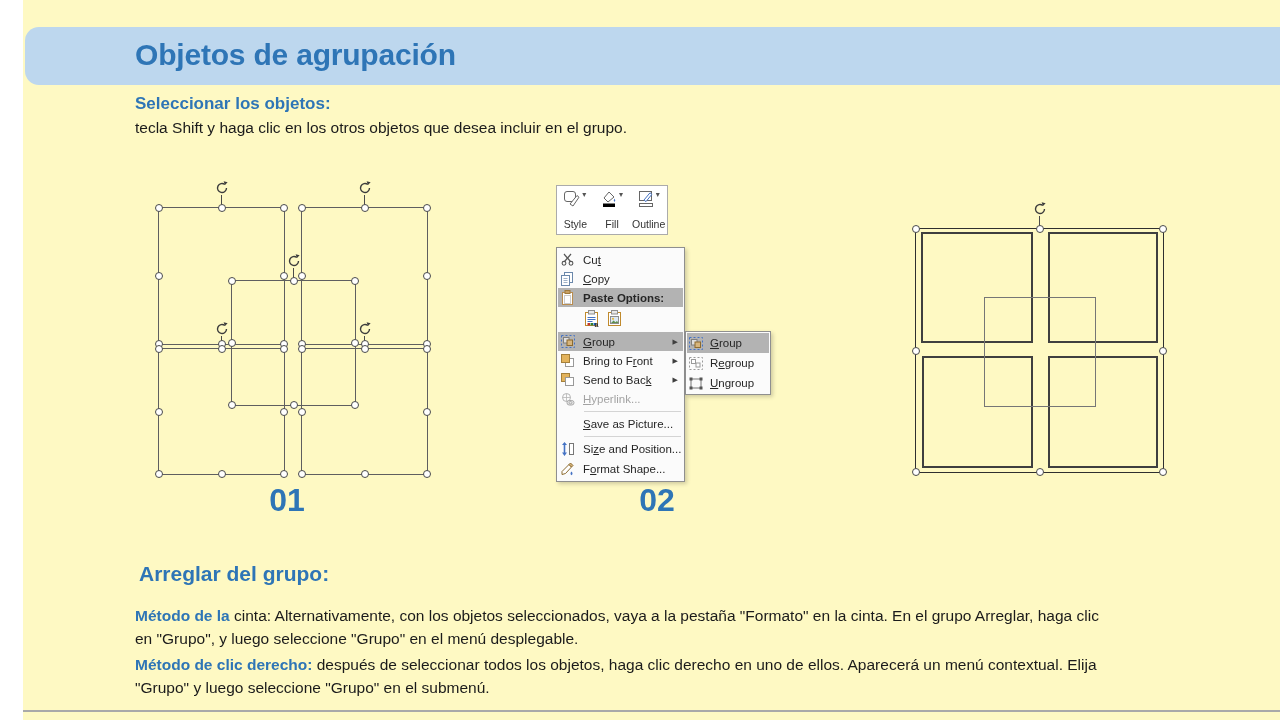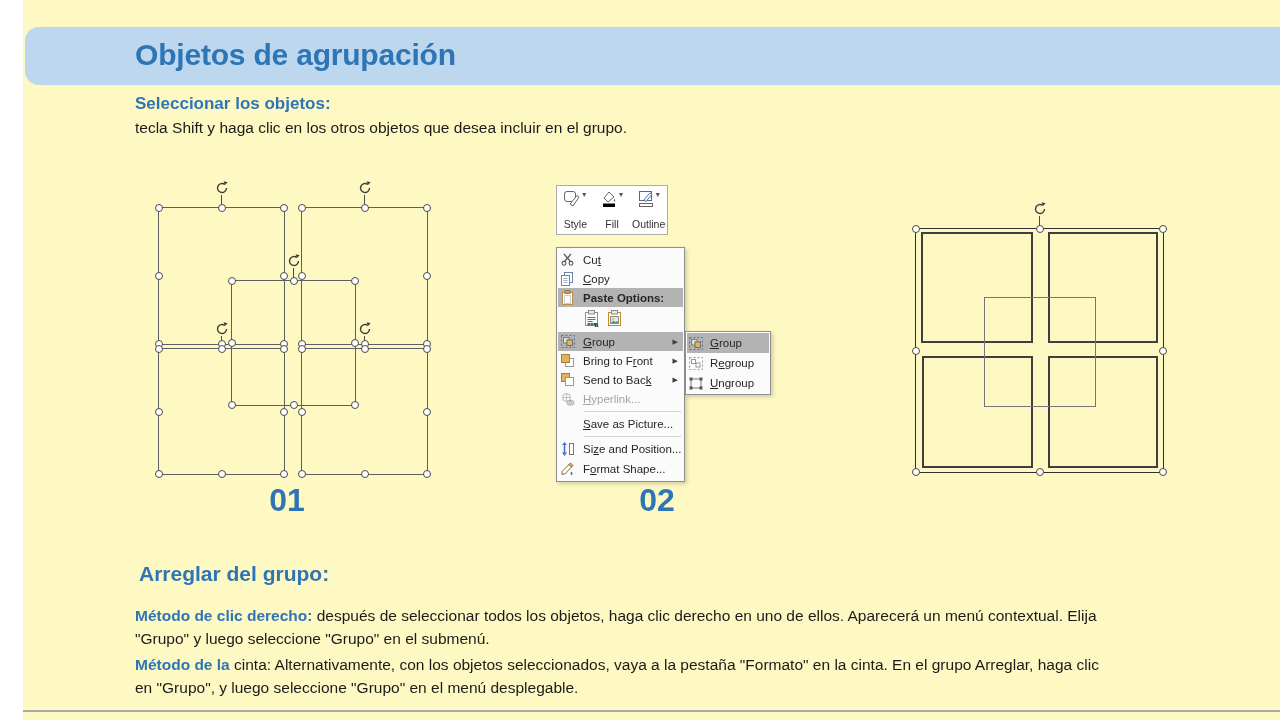--- a/index.html
+++ b/index.html
@@ -380,18 +380,18 @@
       </div>
     <div class="isq" style="left:6px; top:42px; width:112px; height:111px;"></div>
     <div class="isq" style="left:133px; top:42px; width:110px; height:111px;"></div>
     <div class="isq" style="left:7px; top:166px; width:111px; height:112px;"></div>
     <div class="isq" style="left:133px; top:166px; width:110px; height:112px;"></div>
     <div class="isq thin" style="left:69px; top:107px; width:112px; height:110px;"></div>
   </div>
 
   <div class="cmd-head">Arreglar del grupo:</div>
   <div class="cmd-body">
+    <p><span class="lead">Método de la</span><span> cinta: Alternativamente, con los objetos seleccionados, vaya a la pestaña "Formato" en la cinta. En el grupo Arreglar, haga clic en "Grupo", y luego seleccione "Grupo" en el menú desplegable.</span></p>
     <p><span class="lead">Método de clic derecho:</span><span> después de seleccionar todos los objetos, haga clic derecho en uno de ellos. Aparecerá un menú contextual. Elija "Grupo" y luego seleccione "Grupo" en el submenú.</span></p>
-    <p><span class="lead">Método de la</span><span> cinta: Alternativamente, con los objetos seleccionados, vaya a la pestaña "Formato" en la cinta. En el grupo Arreglar, haga clic en "Grupo", y luego seleccione "Grupo" en el menú desplegable.</span></p>
   </div>
 
   <div class="bottom-line"></div>
 </div>
 
 </body></html>

